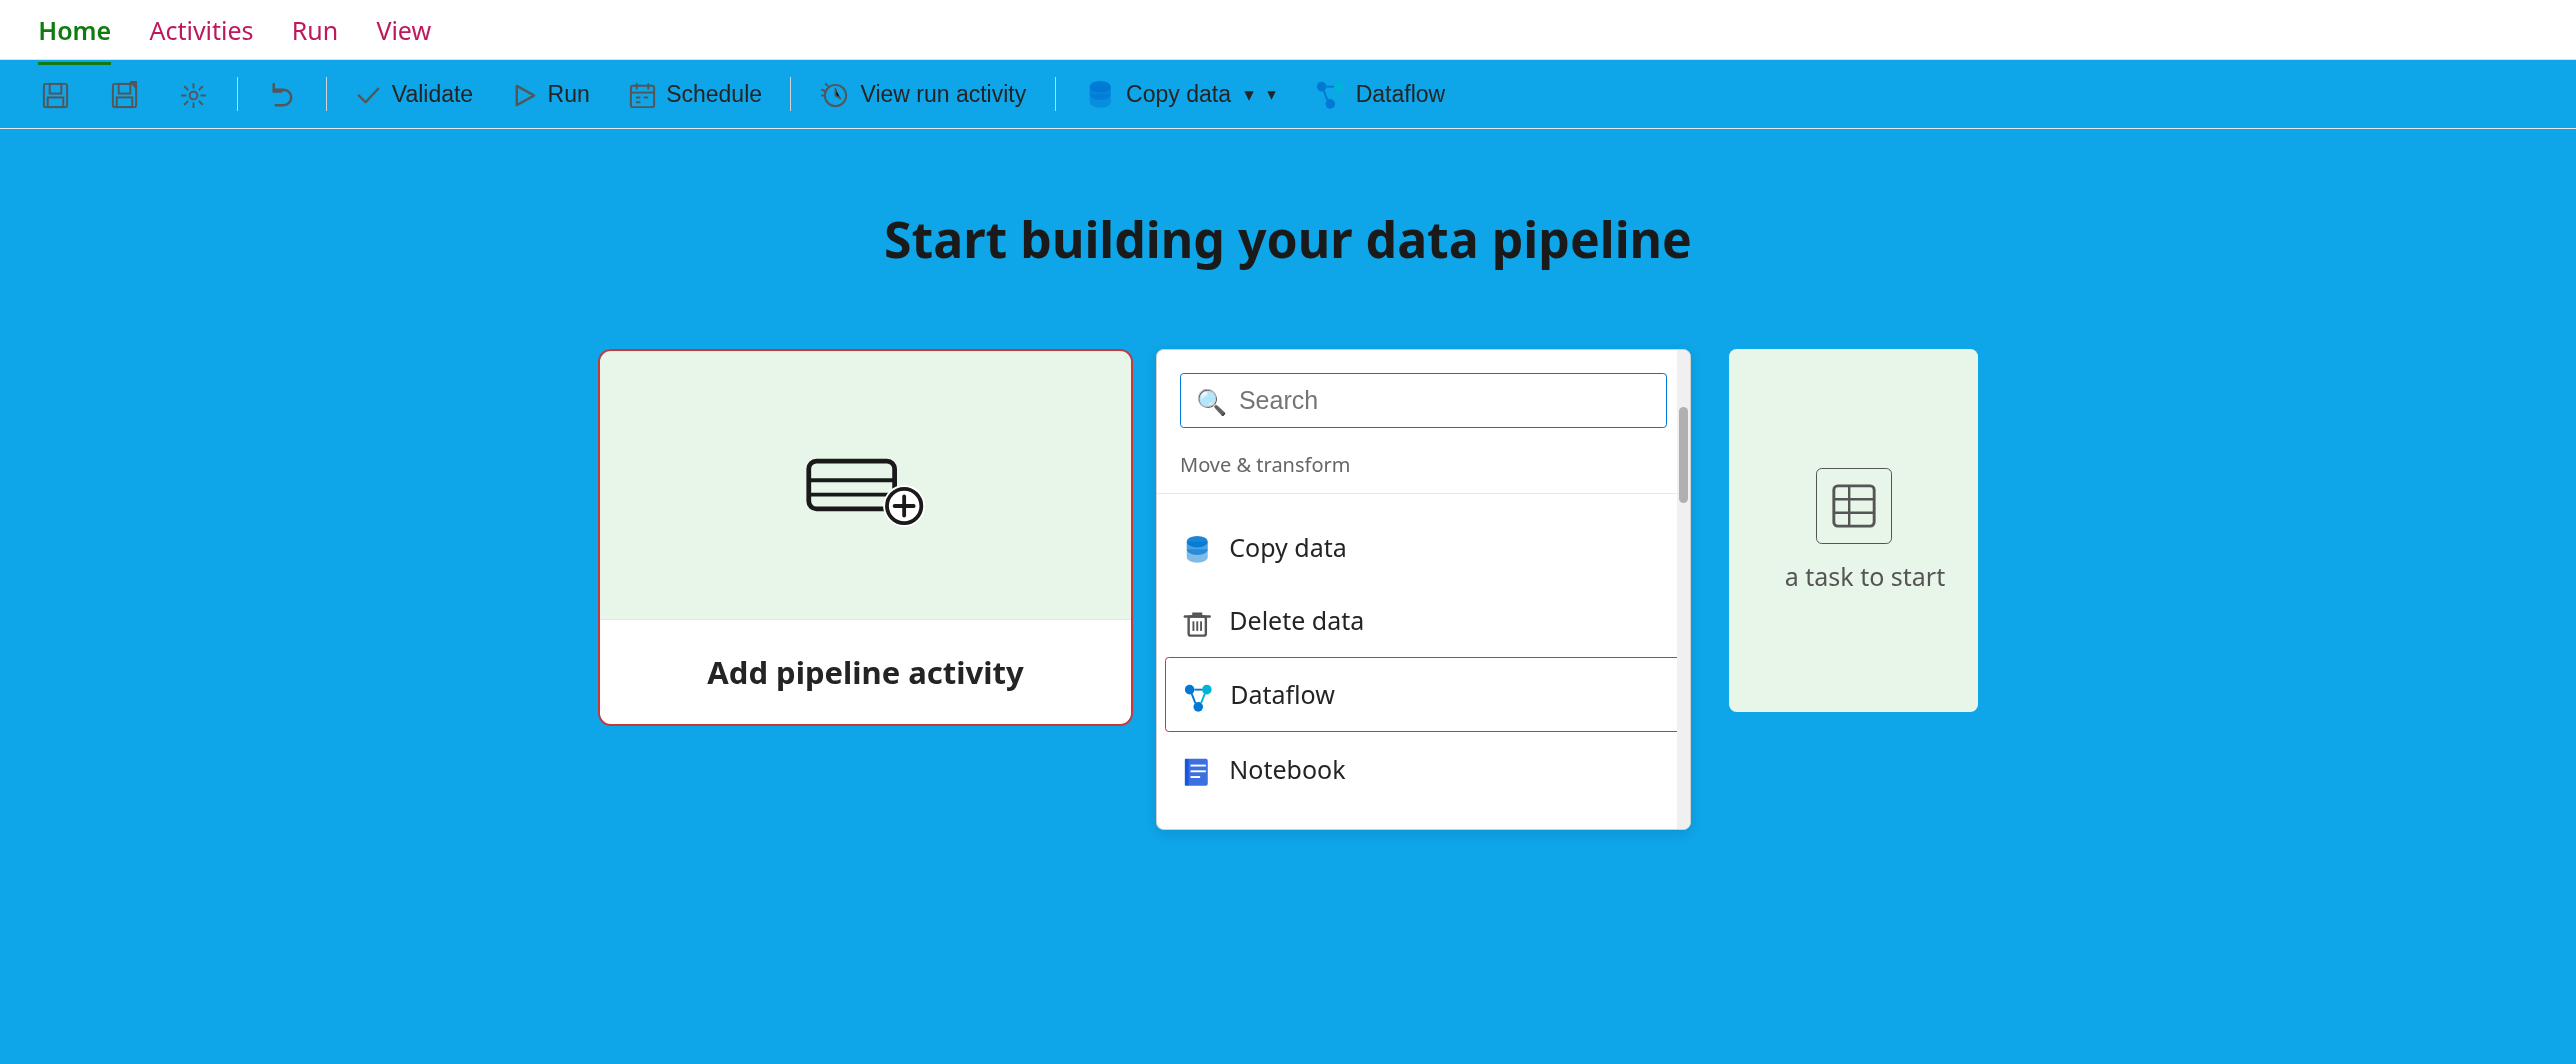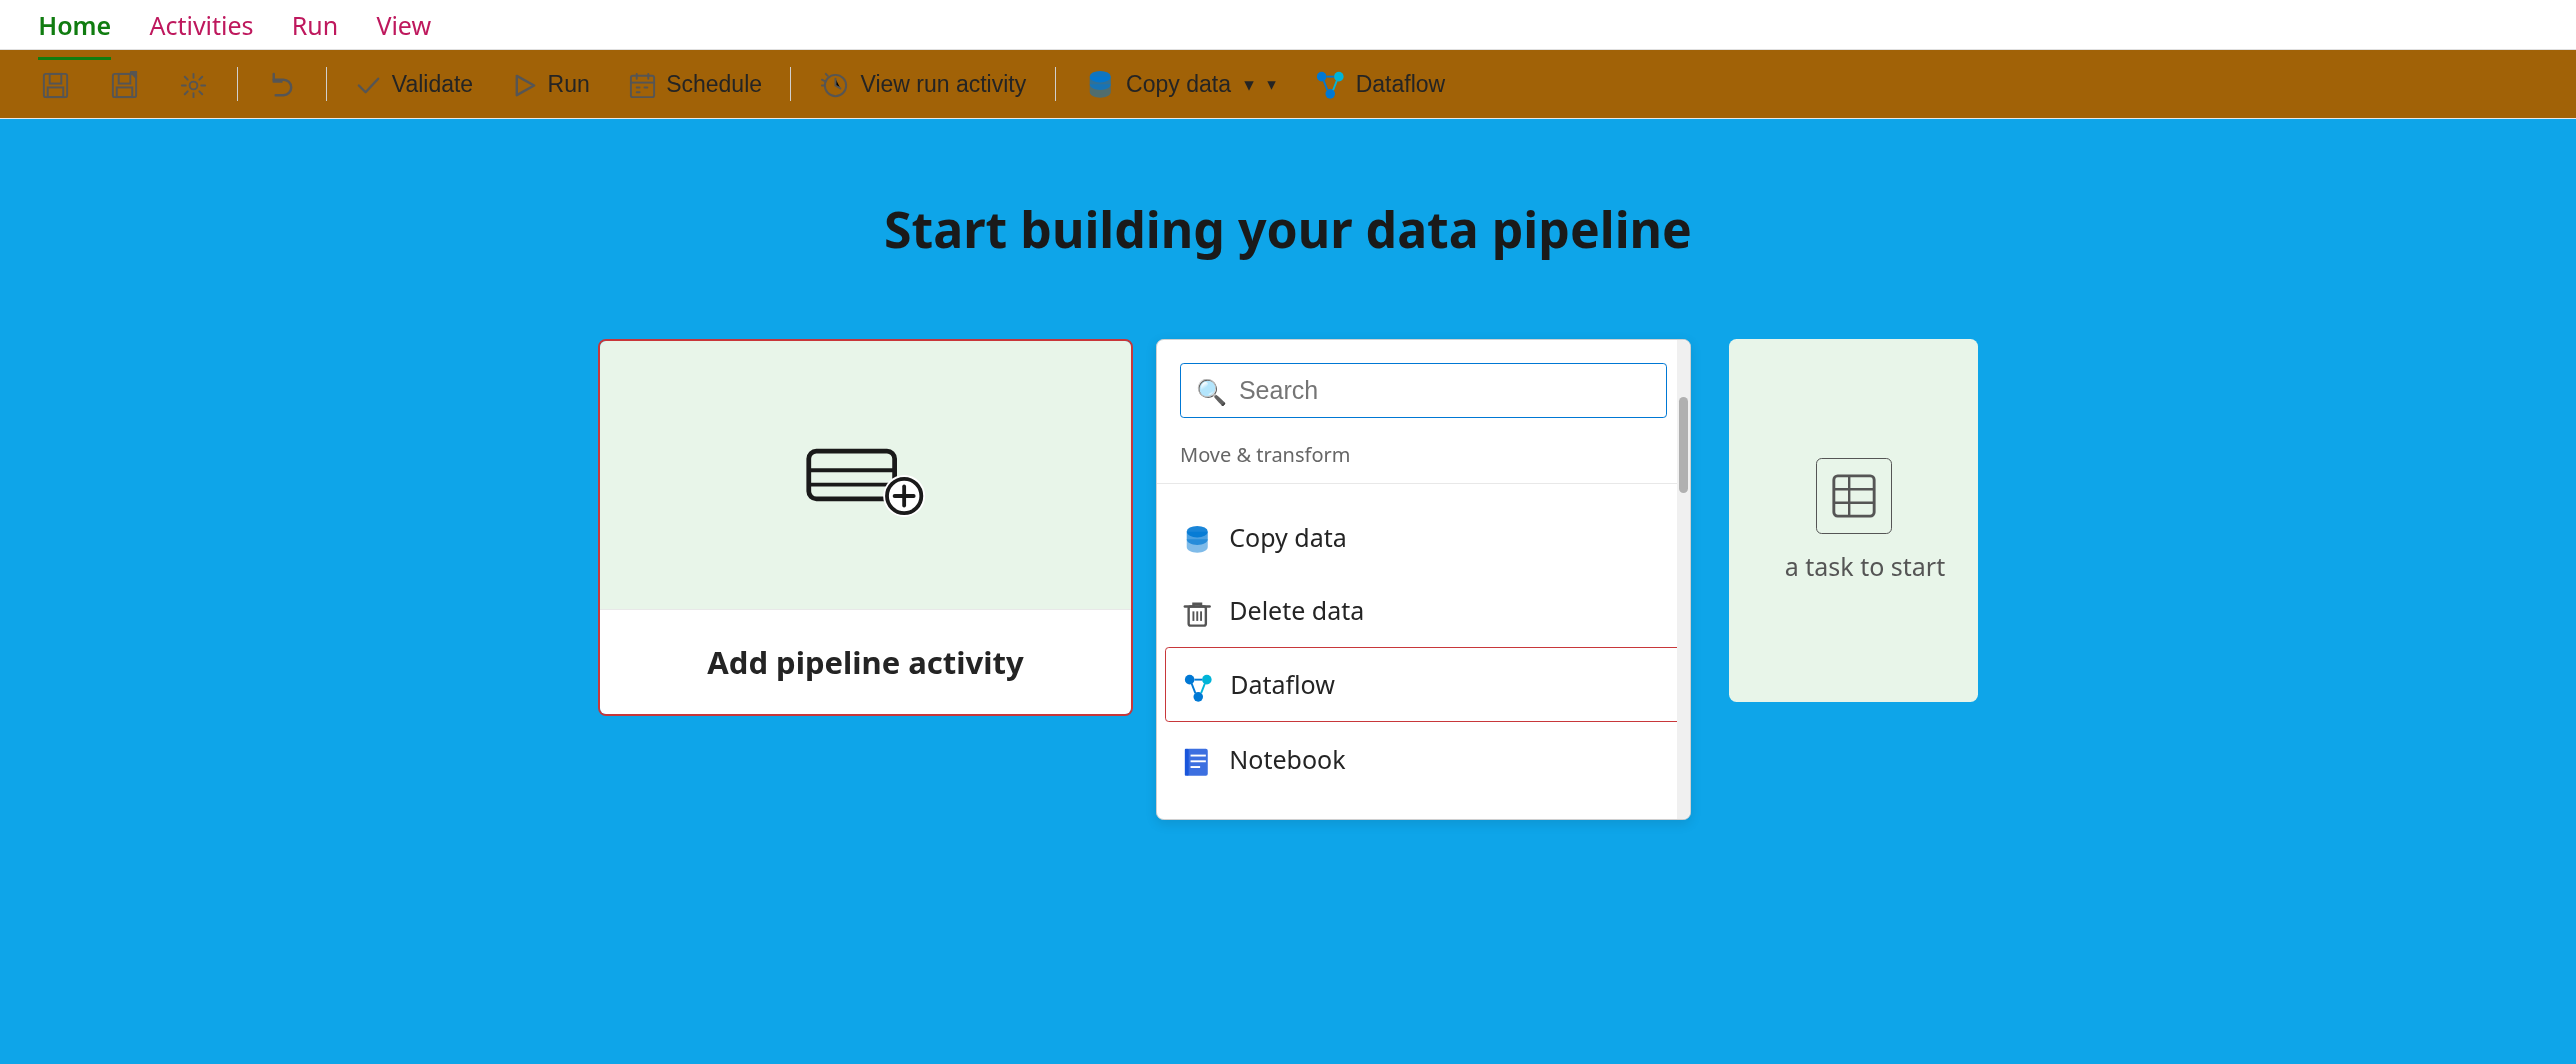--- a/index.html
+++ b/index.html
@@ -9,21 +9,21 @@
       color: #242424;
       overflow: hidden;
       width: 2576px;
       height: 1064px;
     }
 
     
     .menu-bar {
       display: flex;
       align-items: center;
-      height: 50px;
+      height: 60px;
       padding: 0 23px;
       border-bottom: 1px solid #e0e0e0;
       gap: 7.6px;
     }
     .menu-item {
       font-size: 25px;
       padding: 5.7px 15.3px;
       cursor: pointer;
       color: #be185d;
       position: relative;
@@ -43,21 +43,21 @@
     }
 
     
     .toolbar {
       display: flex;
       align-items: center;
       height: 69px;
       padding: 0 23px;
       border-bottom: 1px solid #e8e8e8;
       gap: 3.8px;
-      background: #a16207;
+      background: #0ea5e9;
     }
     .toolbar-btn {
       display: flex;
       align-items: center;
       gap: 9.6px;
       padding: 9.6px 17px;
       border: none;
       background: transparent;
       cursor: pointer;
       font-size: 23px;
@@ -110,21 +110,21 @@
       display: flex;
       align-items: flex-start;
       gap: 0;
       position: relative;
     }
 
     
     .pipeline-card {
       width: 535px;
       border: 2.9px solid #c8373a;
-      border-radius: 8px;
+      border-radius: 13px;
       overflow: hidden;
       cursor: pointer;
     }
     .pipeline-card-top {
       background: #e8f5e9;
       height: 268px;
       display: flex;
       align-items: center;
       justify-content: center;
     }

